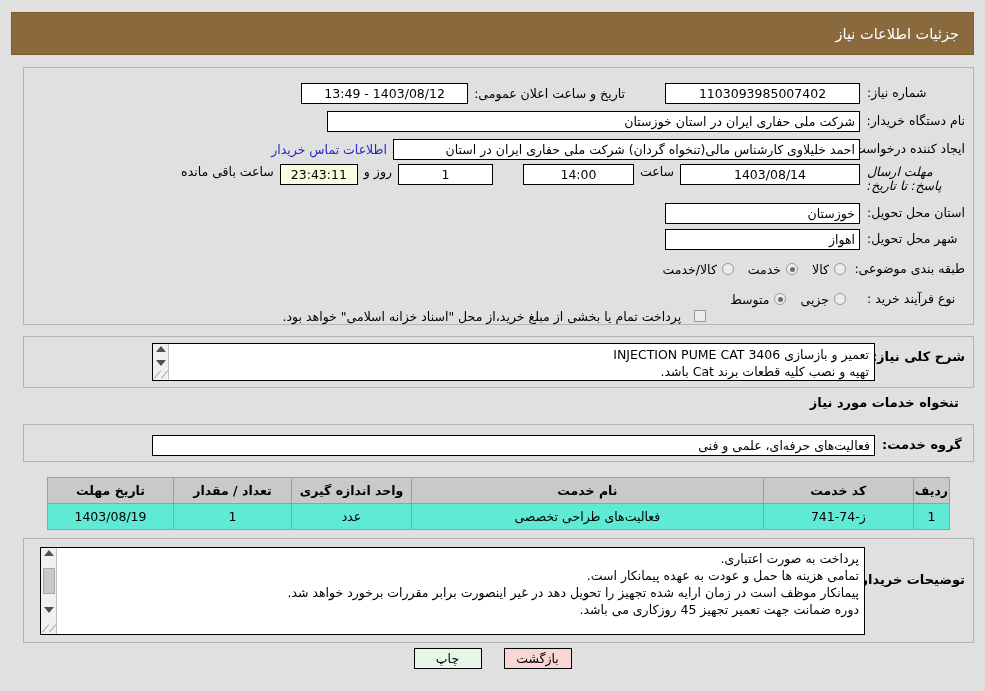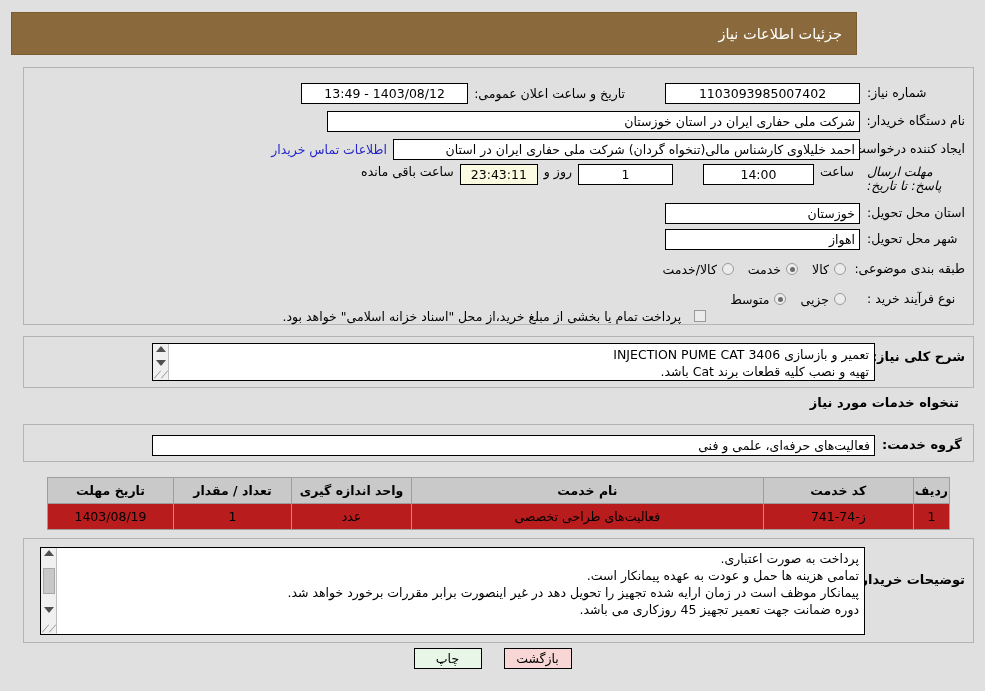--- a/index.html
+++ b/index.html
@@ -16,21 +16,21 @@
     position: relative;
     width: 985px; height: 691px;
     background: #e0e0e0;
     padding: 0;
   }
 
   
   .header-bar {
     position: absolute;
     left: 11px; top: 12px;
-    width: 846px; height: 43px;
+    width: 963px; height: 43px;
     background: #8a6a3d;
     border: 1px solid #7a5c33;
     display: flex;
     align-items: center;
     justify-content: flex-start;
     padding: 0 14px;
   }
   .header-title {
     color: #ffffff;
     font-size: 14.5px;
@@ -188,21 +188,21 @@
   }
   .tbl th {
     background: #c9c9c9;
     border: 1px solid #9d9d9d;
     font-weight: bold;
     height: 26px;
     color: #000;
     text-align: center;
   }
   .tbl td {
-    background: #b91c1c;
+    background: #5eead4;
     border: 1px solid #9d9d9d;
     height: 26px;
     text-align: center;
     color: #000;
   }
 
   
   .panel-notes { left: 23px; top: 538px; width: 951px; height: 105px; }
 
   
@@ -273,20 +273,21 @@
     </div>
 
     <div class="row" style="right:8px; top:68px;">
       <span class="lbl" style="width:105px;">ایجاد کننده درخواست:</span>
       <span class="fld rt" style="width:467px;">احمد خلیلاوی کارشناس مالی(تنخواه گردان) شرکت ملی حفاری ایران در استان</span>
       <a class="link">اطلاعات تماس خریدار</a>
     </div>
 
     <div class="row" style="right:8px; top:96px; align-items:flex-start;">
       <span class="lbl two-line" style="width:105px; padding-top:1px;">مهلت ارسال پاسخ: تا تاریخ:</span>
+      <span class="fld" style="width:180px;">1403/08/14</span>
       <span class="inline-lbl">ساعت</span>
       <span class="fld" style="width:111px;">14:00</span>
       <span style="width:30px;"></span>
       <span class="fld" style="width:95px;">1</span>
       <span class="inline-lbl">روز و</span>
       <span class="fld countdown" style="width:78px;">23:43:11</span>
       <span class="inline-lbl">ساعت باقی مانده</span>
     </div>
 
     <div class="row" style="right:8px; top:132px;">

